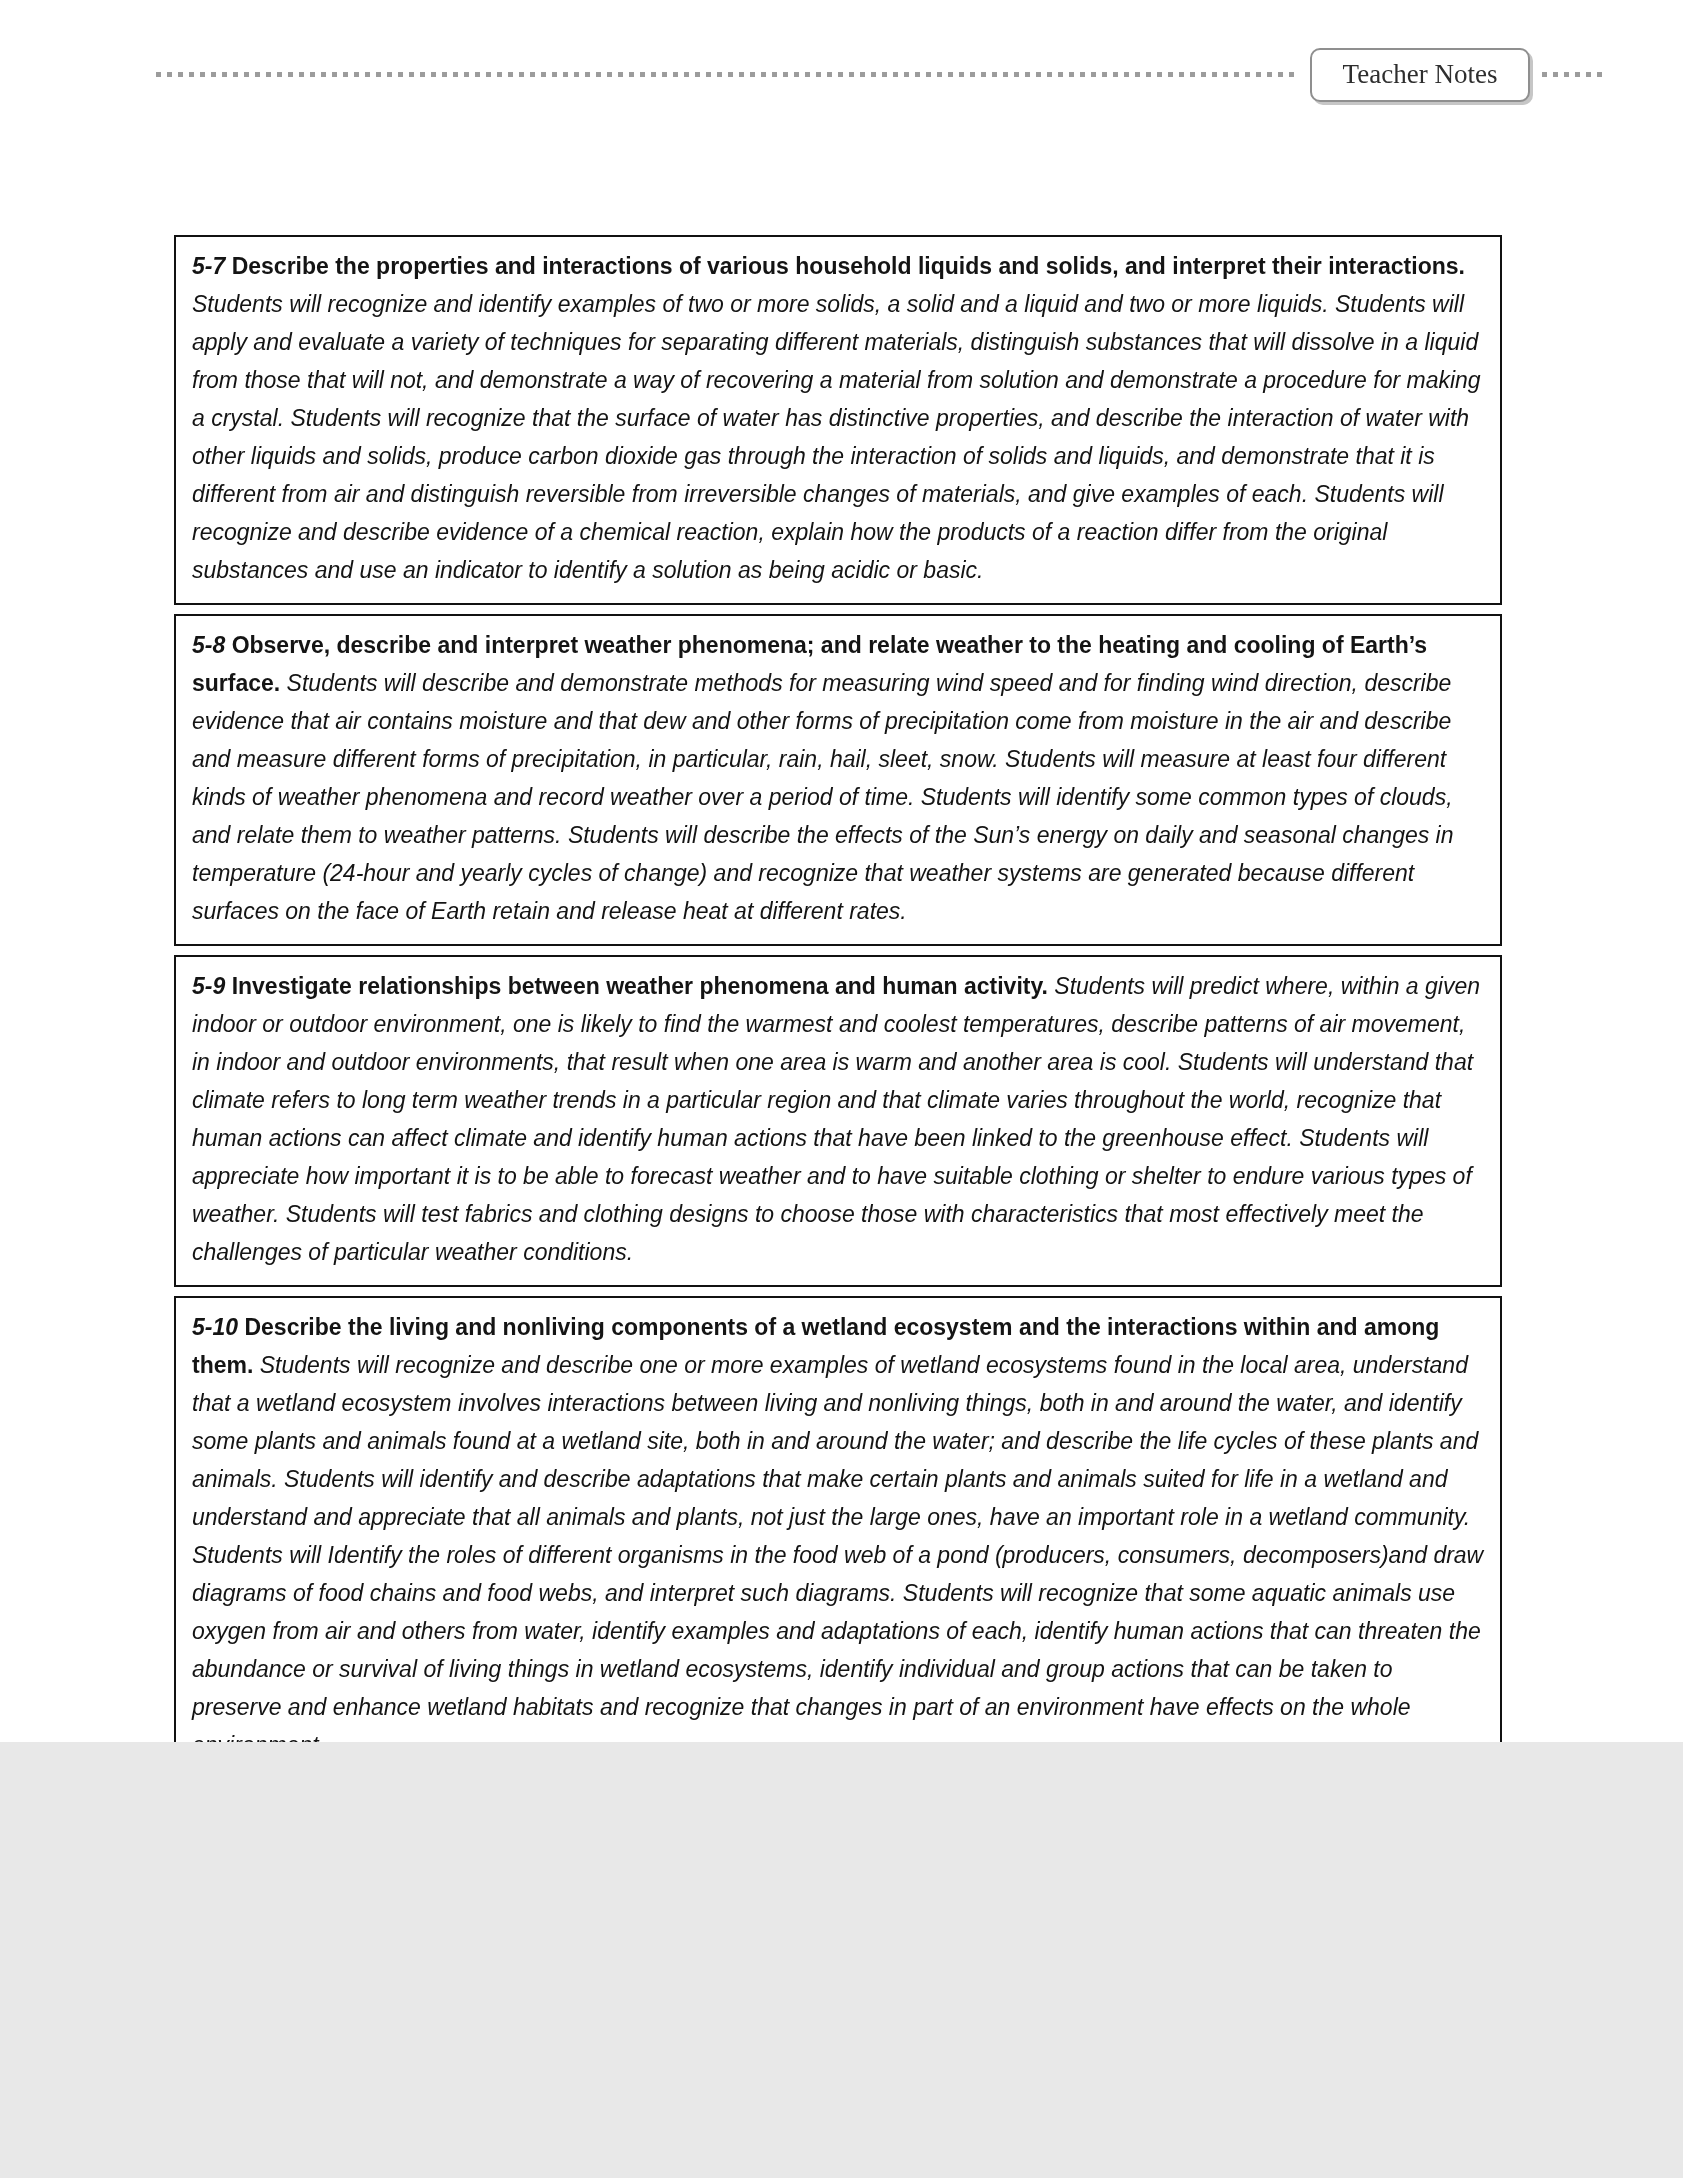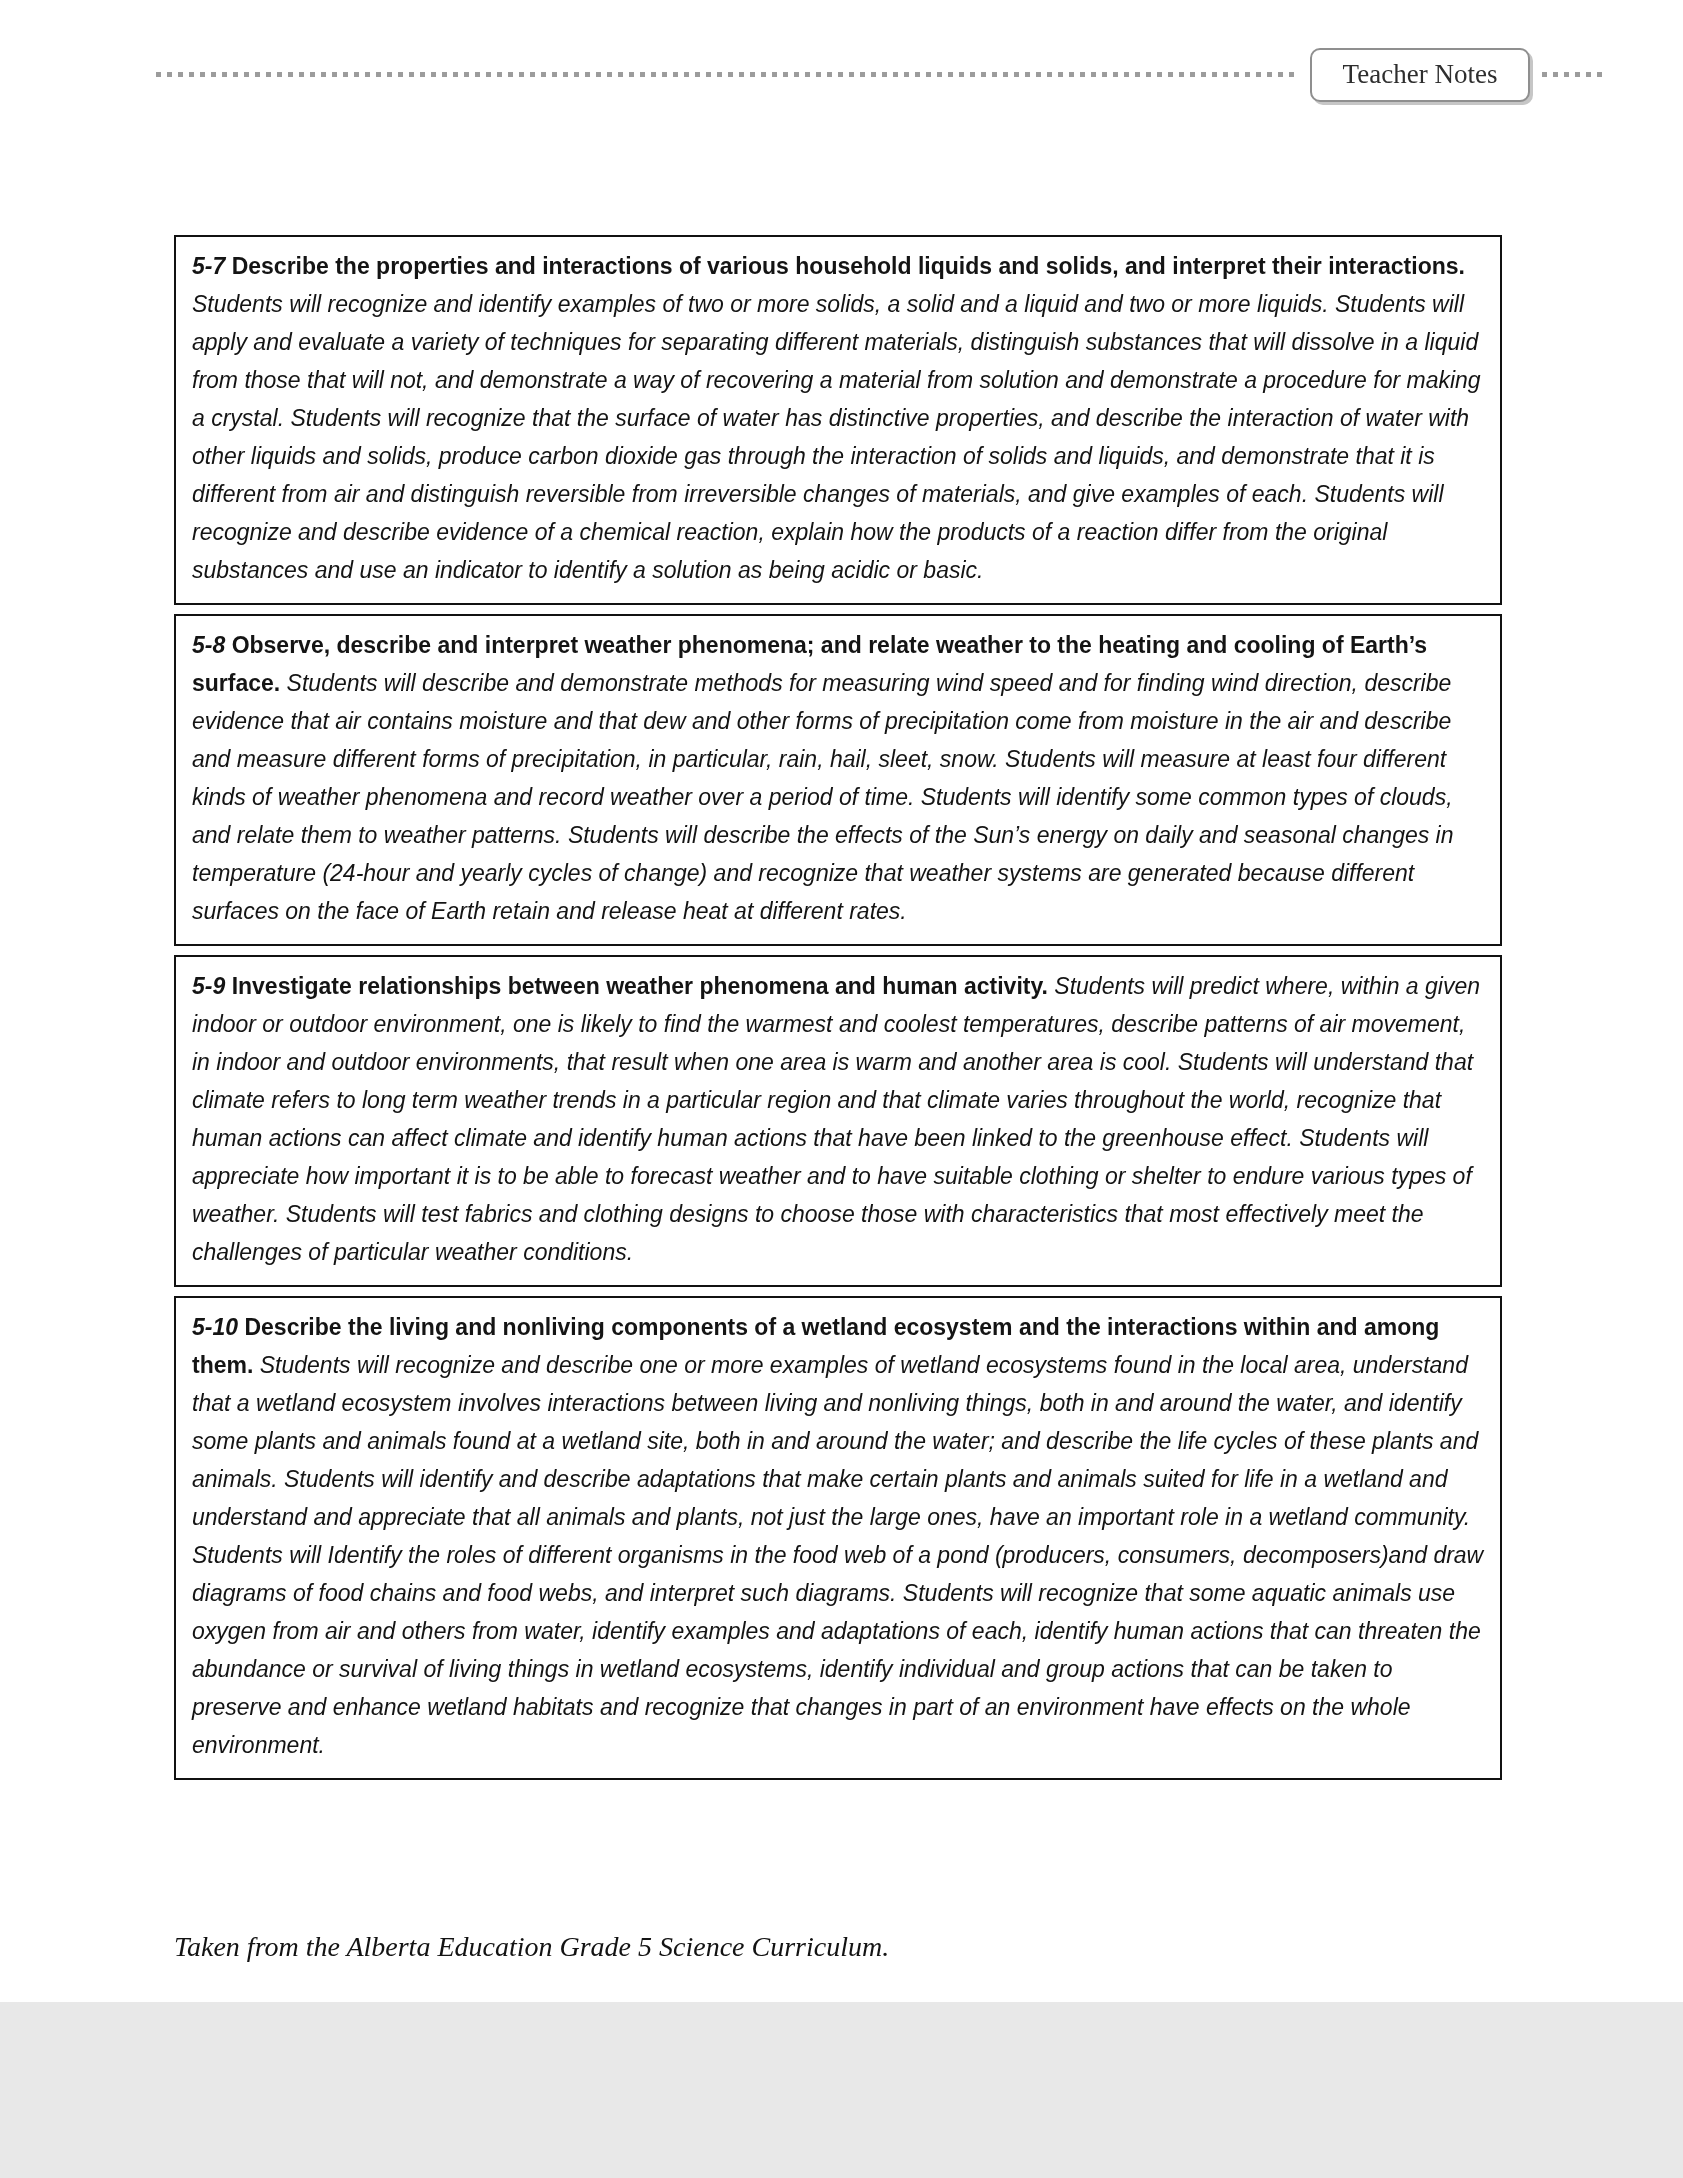--- a/index.html
+++ b/index.html
@@ -1,20 +1,20 @@
 <!DOCTYPE html>
 <html><head>
 <meta charset="utf-8">
 <style>
   * { margin: 0; padding: 0; box-sizing: border-box; }
   html, body { background: #e8e8e8; }
   .page {
     position: relative;
     width: 1683px;
-    height: 2002px;
+    height: 1742px;
     background: #ffffff;
     font-family: "Liberation Sans", sans-serif;
     color: #141414;
     overflow: hidden;
     margin: 0 auto;
   }
 
   
   .topbar {
     position: absolute;

